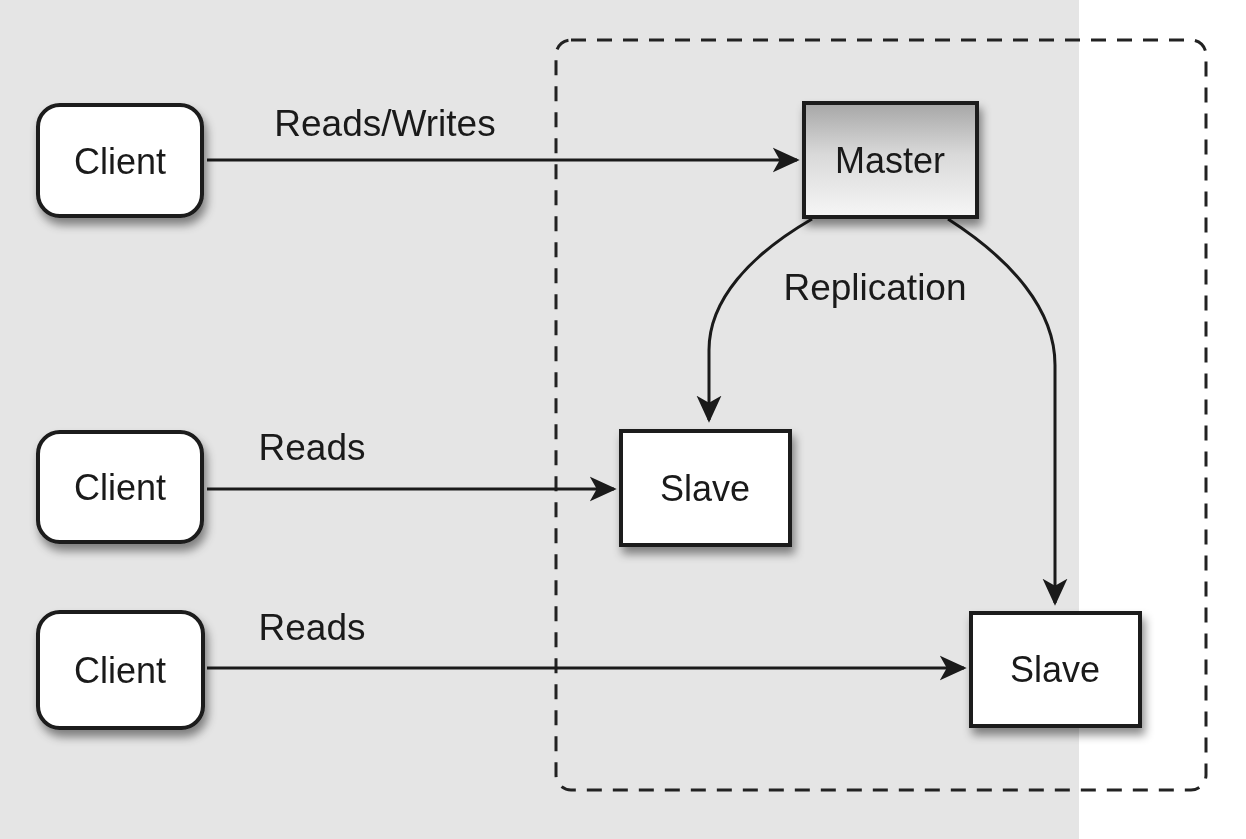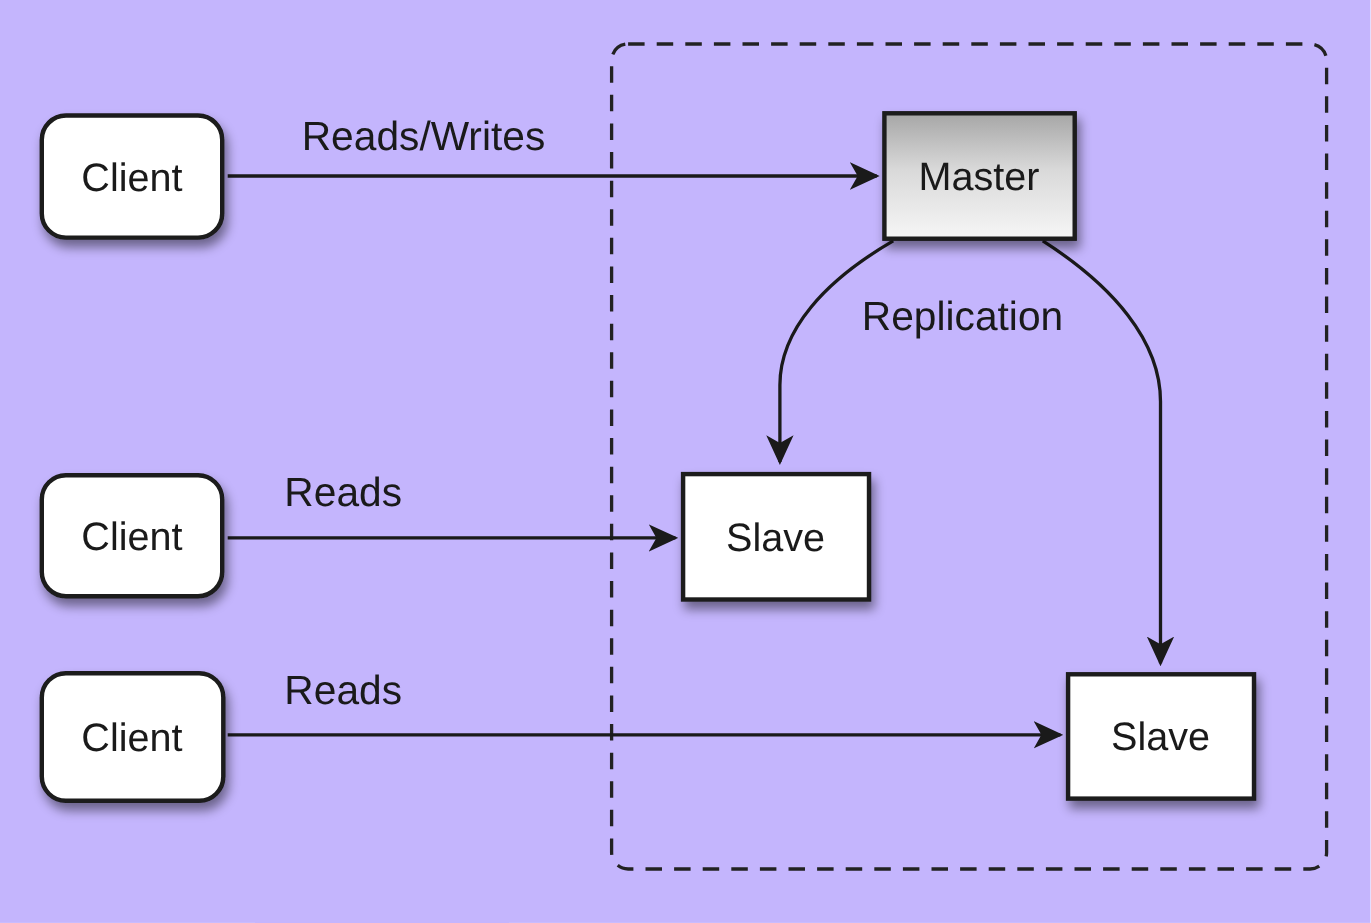--- a/index.html
+++ b/index.html
@@ -2,23 +2,23 @@
 <html><head>
 <meta charset="utf-8">
 <style>
   html, body {
     margin: 0;
     padding: 0;
     background: #ffffff;
   }
   .stage {
     position: relative;
-    width: 1246px;
+    width: 1079px;
     height: 839px;
-    background: #c4b5fd;
+    background: #e5e5e5;
     font-family: "Liberation Sans", sans-serif;
   }
   svg { display: block; }
   .node-rect {
     stroke: #1a1a1a;
     stroke-width: 4;
   }
   .client-rect {
     fill: #ffffff;
   }

